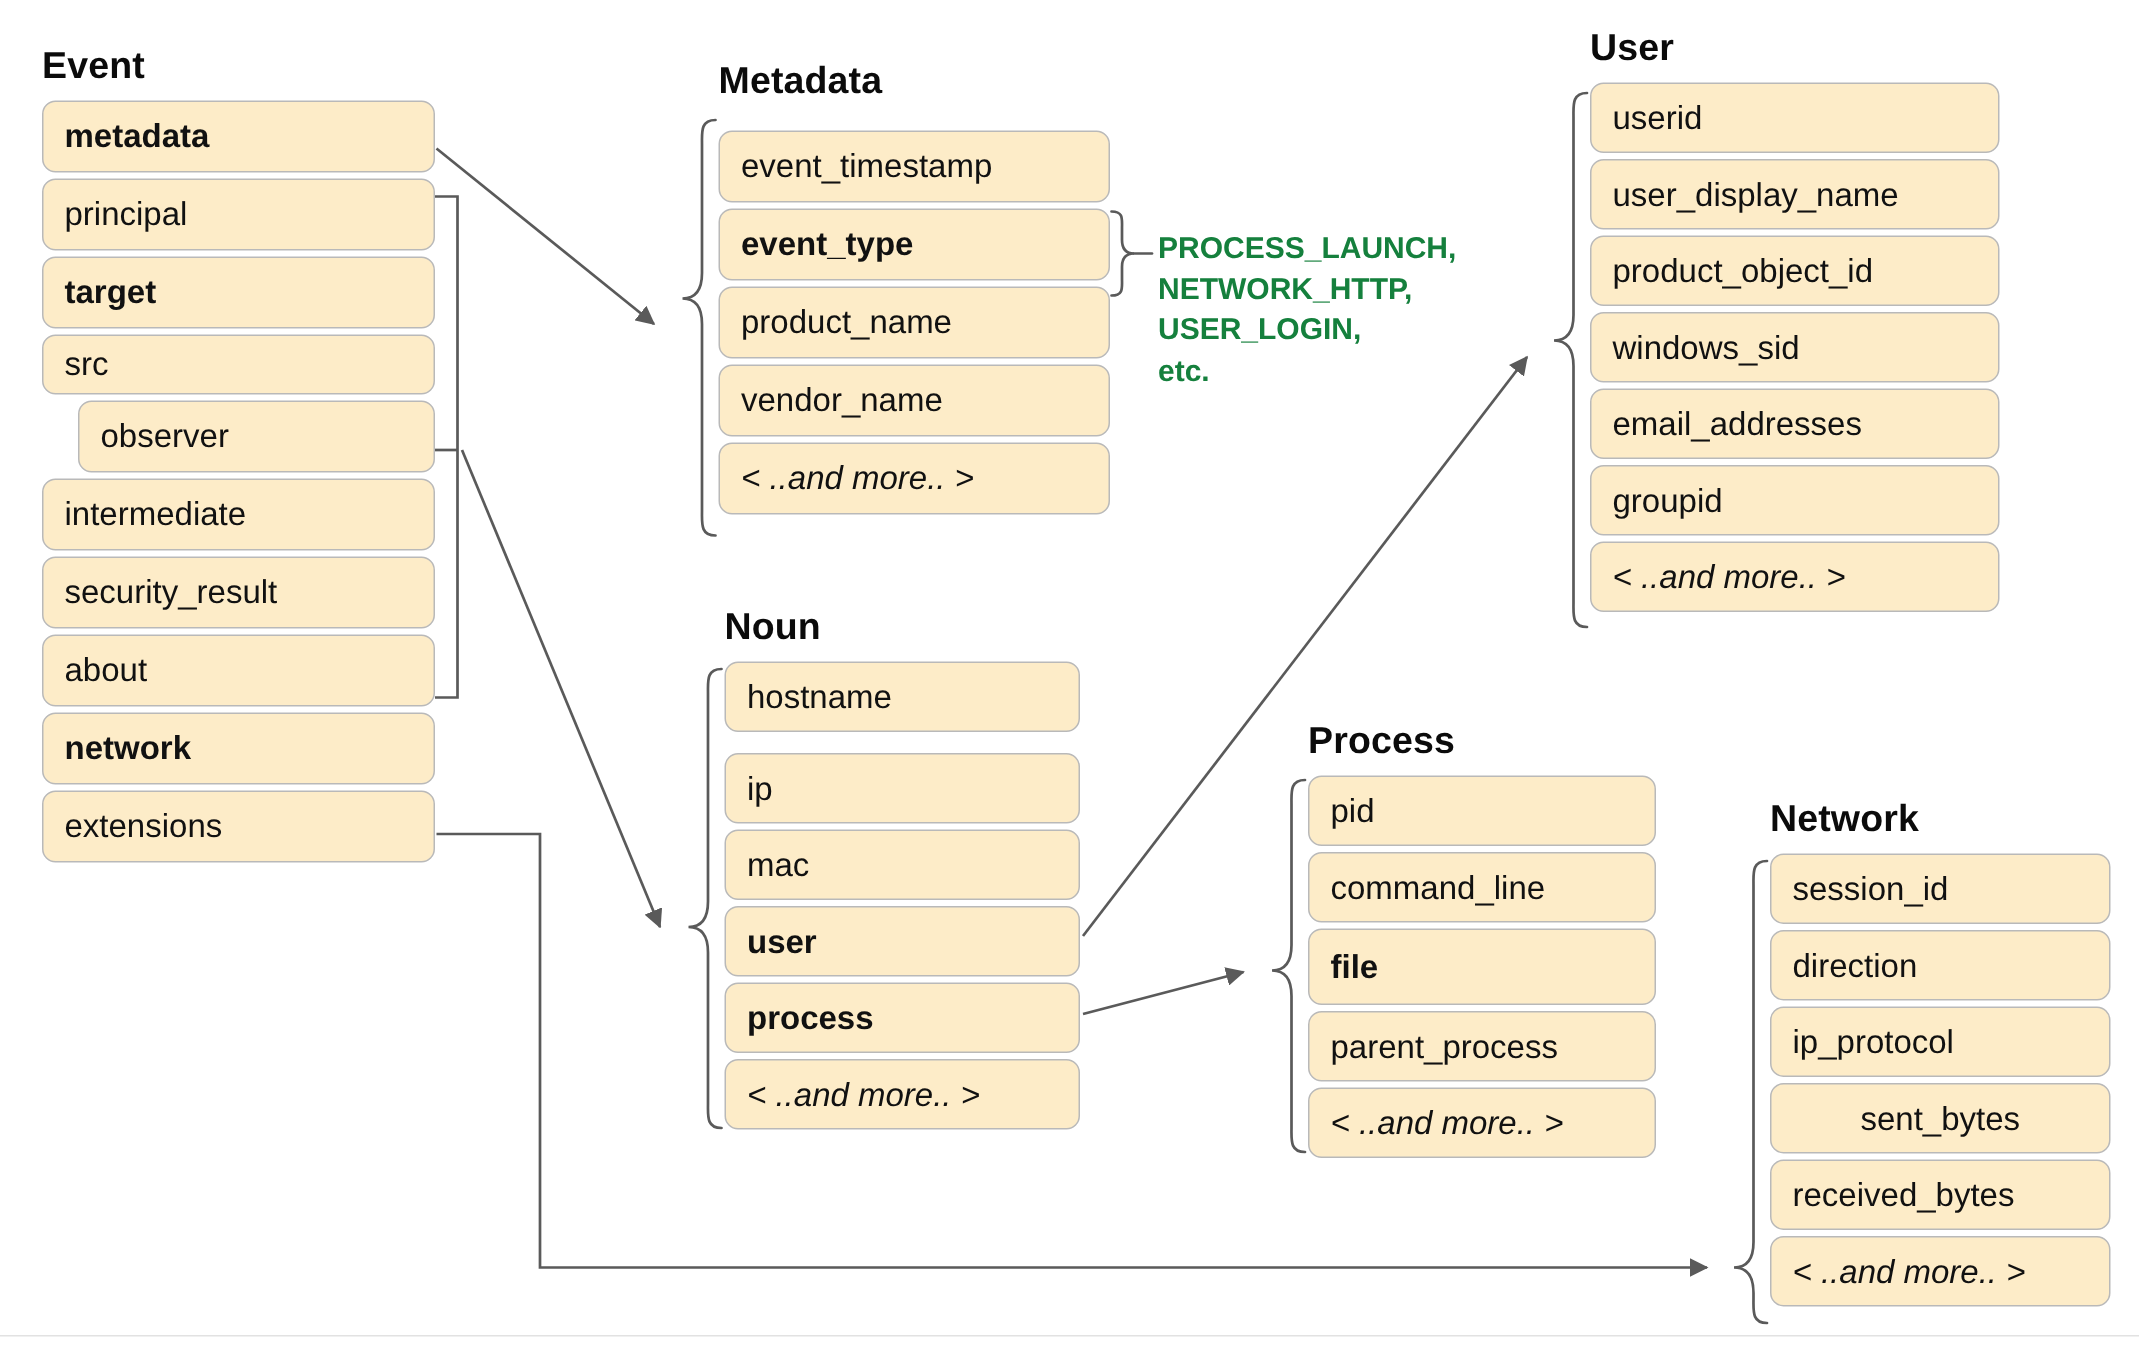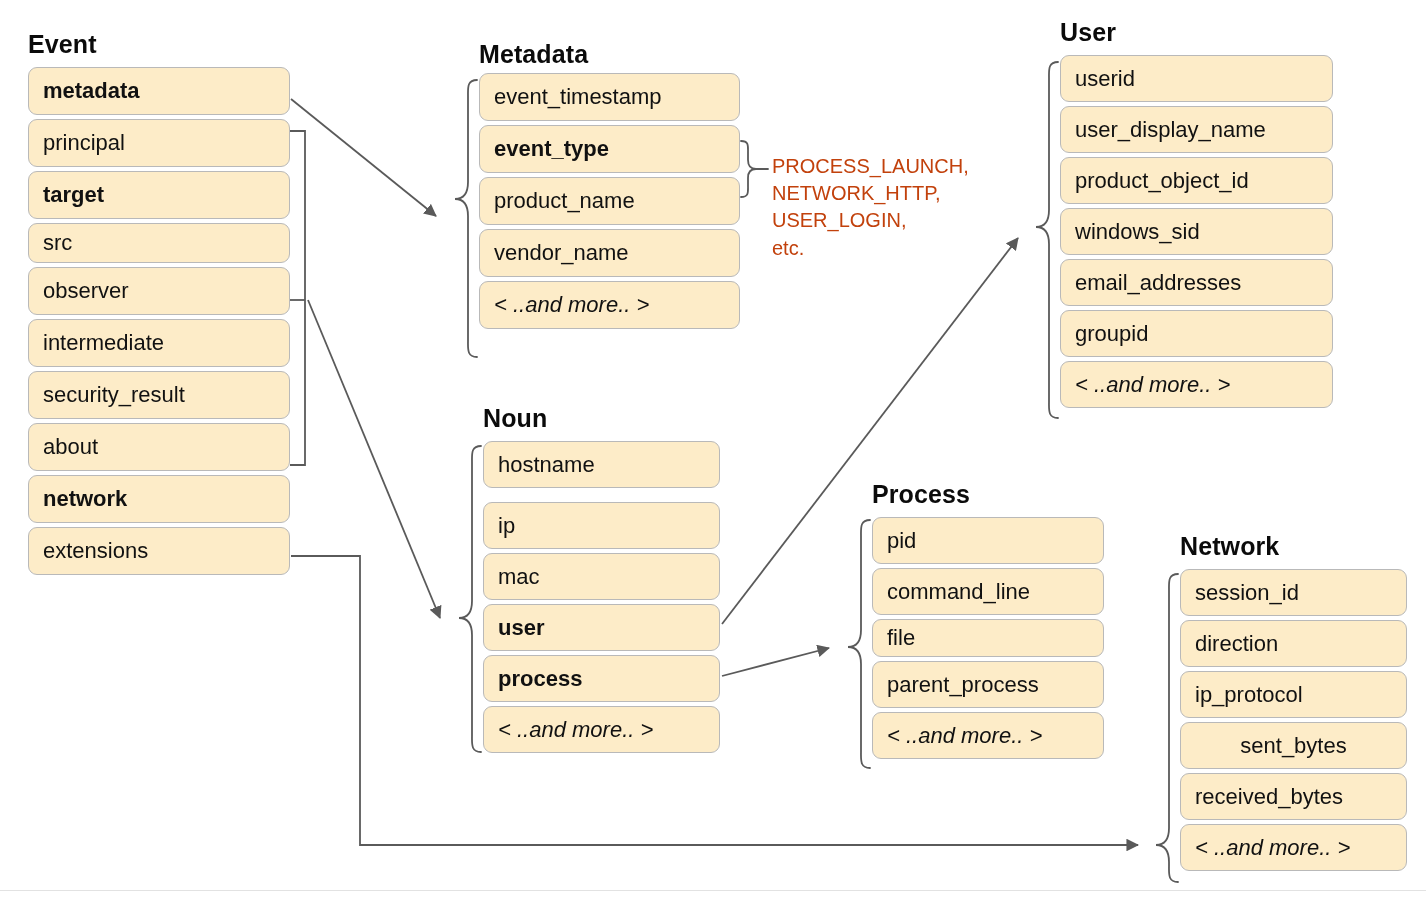--- a/index.html
+++ b/index.html
@@ -36,23 +36,24 @@
     padding:0 14px;
     white-space:nowrap;
     margin-bottom:4px;
   }
   .field.bold{font-weight:bold;}
   .field.more{font-style:italic;}
 
   .note{
     position:absolute;
     font-size:20px;
-    color:#c2410c;
+    color:#15803d;
     line-height:1.36;
     white-space:pre;
+    font-weight:bold;
   }
   .footer-rule{
     position:absolute;
     left:0;right:0;
     height:1px;
     background:#e2e2e2;
   }
 </style>
 </head>
 <body>
@@ -152,21 +153,21 @@
         </div>
       <div class="field" style="height:48px;">
           <span>principal</span>
         </div>
       <div class="field bold" style="height:48px;">
           <span>target</span>
         </div>
       <div class="field" style="height:40px;">
           <span>src</span>
         </div>
-      <div class="field" style="height:48px;">
+      <div class="field" style="height:48px;margin-left:24px;">
           <span>observer</span>
         </div>
       <div class="field" style="height:48px;">
           <span>intermediate</span>
         </div>
       <div class="field" style="height:48px;">
           <span>security_result</span>
         </div>
       <div class="field" style="height:48px;">
           <span>about</span>
@@ -175,21 +176,21 @@
           <span>network</span>
         </div>
       <div class="field" style="height:48px;">
           <span>extensions</span>
         </div>
     </div>
   </div>
 
   <div class="group" style="left:479px;top:42px;width:261px;">
     <div class="group-title">Metadata</div>
-    <div class="fields" style="position:relative;margin-top:6px;">
+    <div class="fields" style="position:relative;margin-top:20px;">
       <div class="field" style="height:48px;">
           <span>event_timestamp</span>
         </div>
       <div class="field bold" style="height:48px;">
           <span>event_type</span>
         </div>
       <div class="field" style="height:48px;">
           <span>product_name</span>
         </div>
       <div class="field" style="height:48px;">
@@ -259,21 +260,21 @@
 
   <div class="group" style="left:872px;top:482px;width:232px;">
     <div class="group-title">Process</div>
     <div class="fields" style="position:relative;margin-top:10px;">
       <div class="field" style="height:47px;">
           <span>pid</span>
         </div>
       <div class="field" style="height:47px;">
           <span>command_line</span>
         </div>
-      <div class="field" style="height:38px;">
+      <div class="field" style="height:51px;font-weight:bold;">
           <span>file</span>
         </div>
       <div class="field" style="height:47px;">
           <span>parent_process</span>
         </div>
       <div class="field more" style="height:47px;">
           <span>&lt; ..and more.. &gt;</span>
         </div>
     </div>
   </div>

